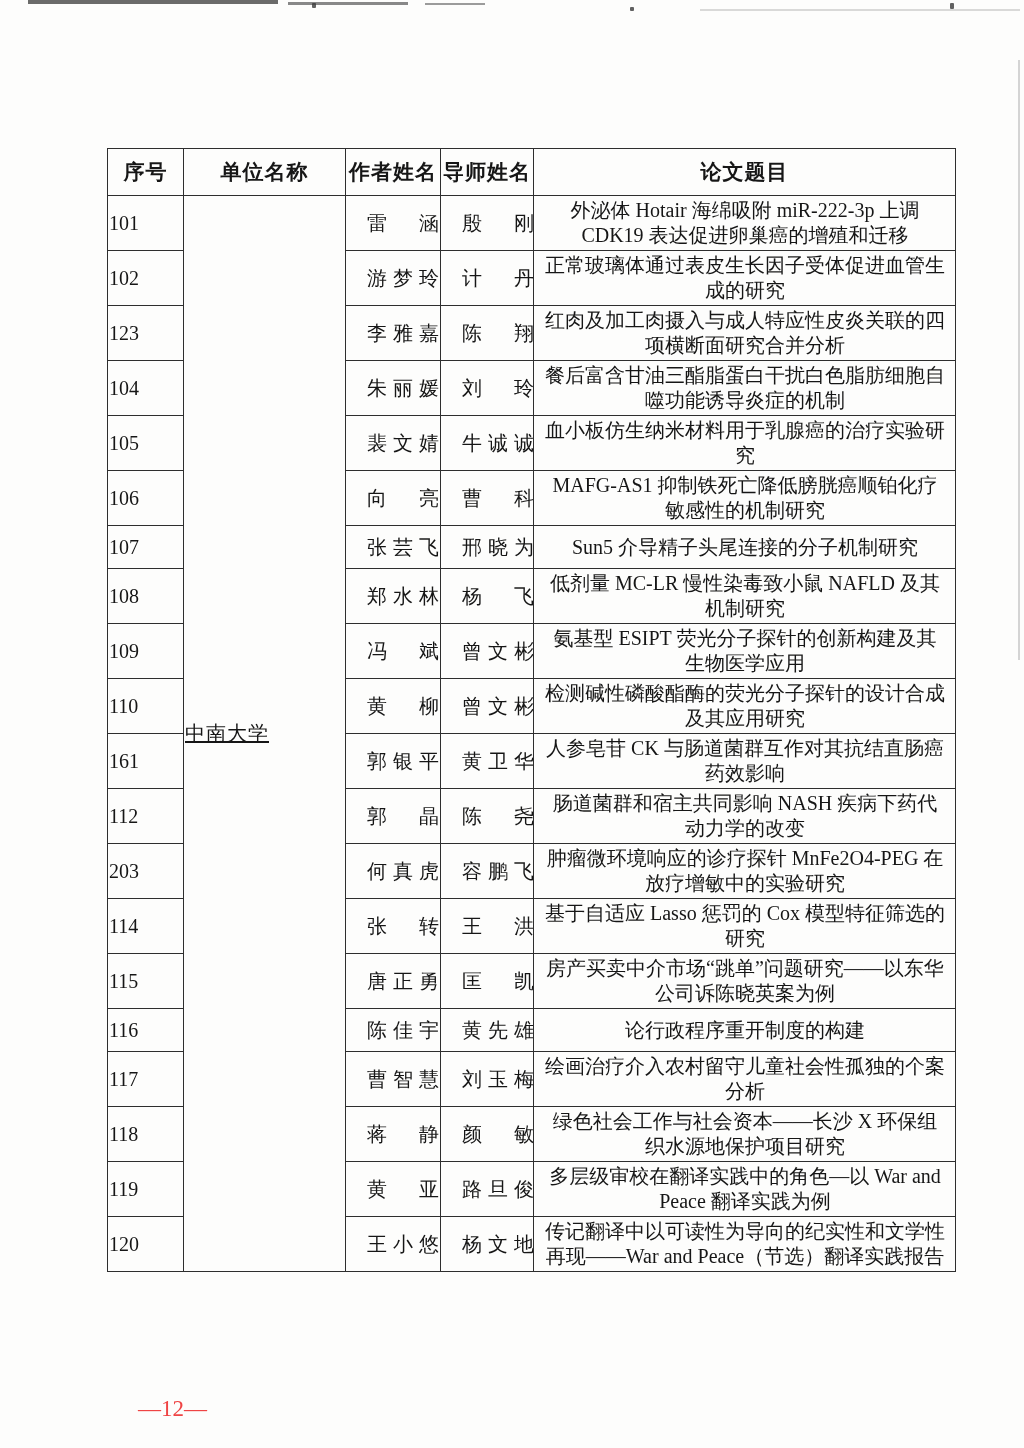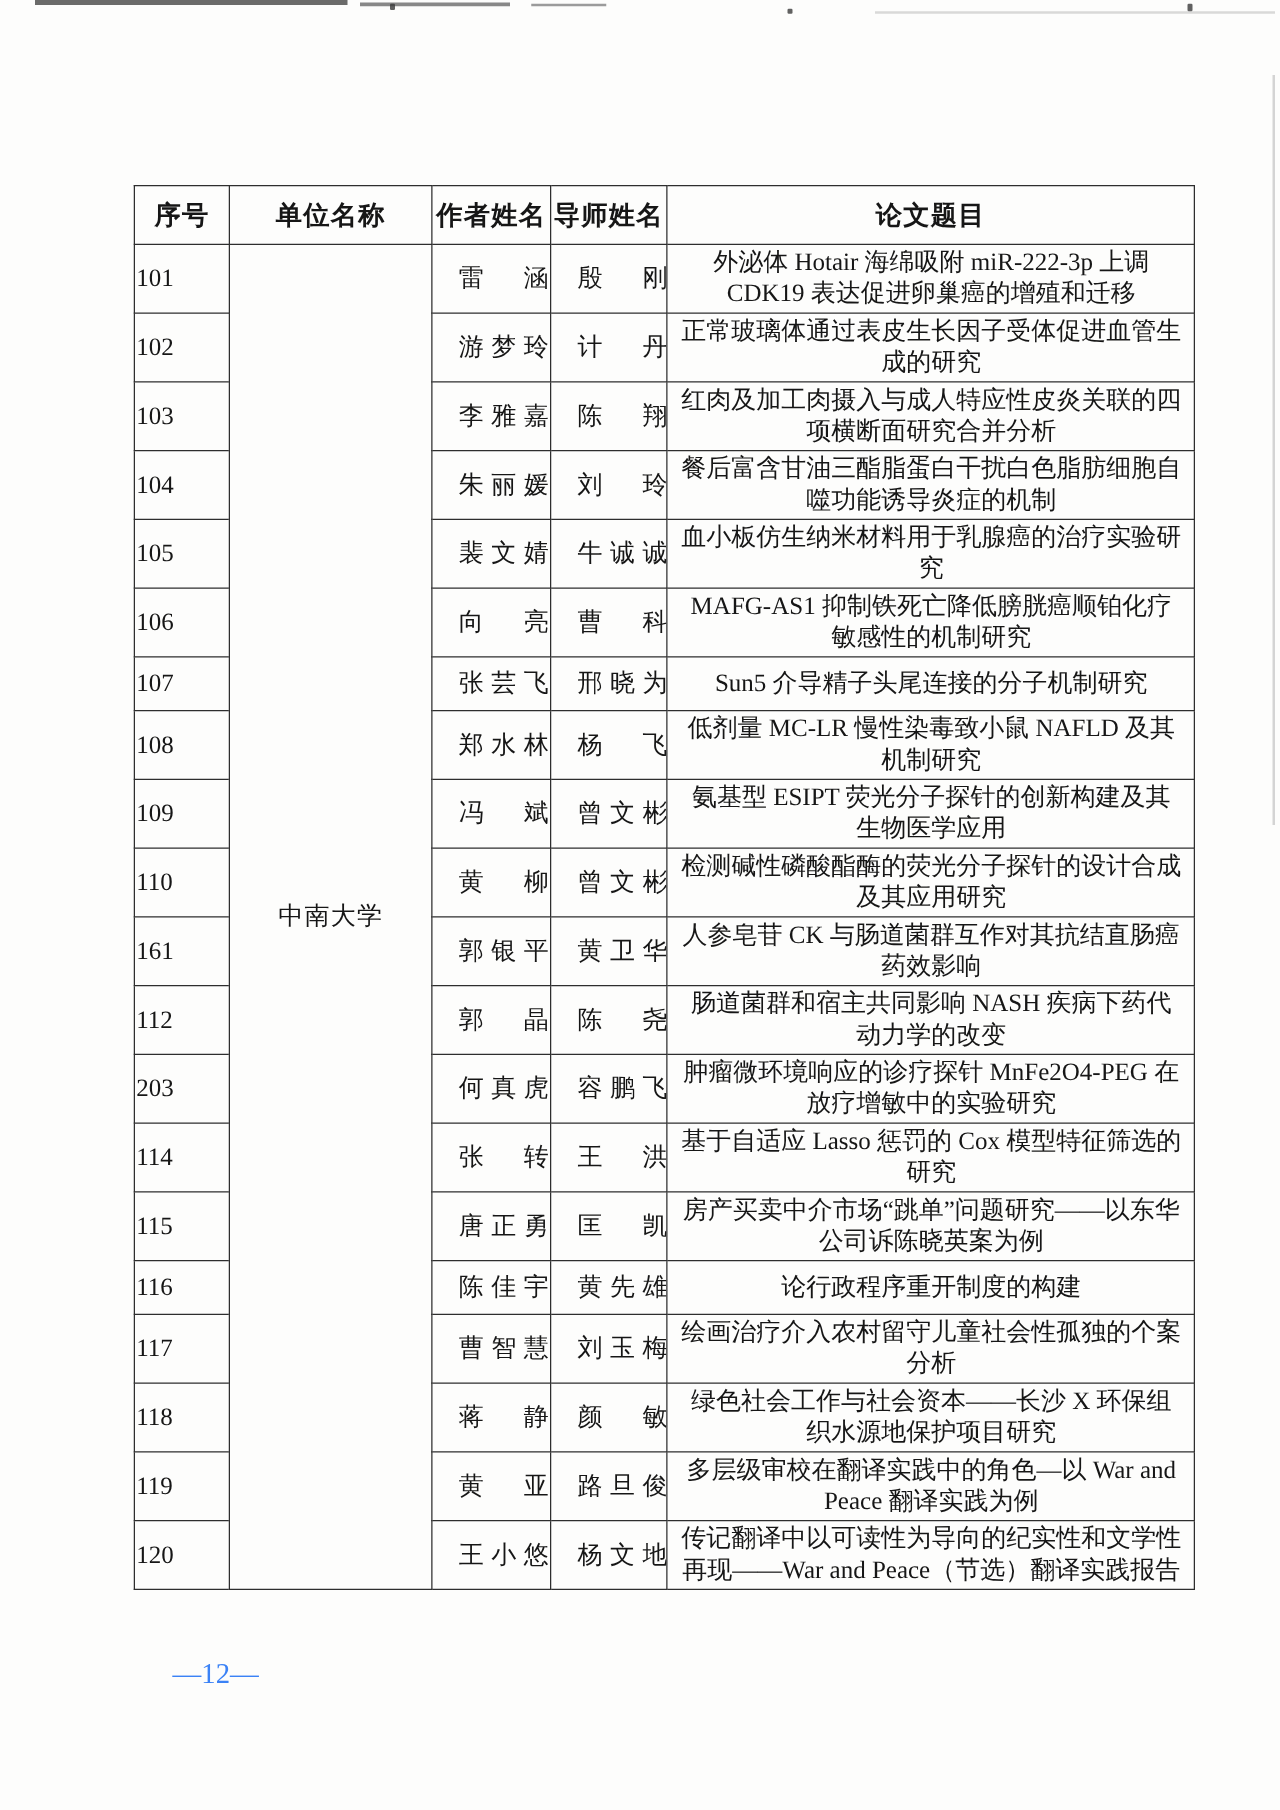--- a/index.html
+++ b/index.html
@@ -43,41 +43,41 @@
   .thesis th {
     font-family: Liberation Sans, sans-serif;
     font-weight: 700;
     font-size: 21px;
     height: 44px;
     text-align: center;
     letter-spacing: 1px;
   }
   .thesis td { font-size: 20px; line-height: 25px; }
   .no-cell   { text-align: left; height: 40px; }
-  .inst-cell { text-align: center; letter-spacing: 1px; }
+  .inst-cell { text-align: left; letter-spacing: 1px; text-decoration: underline; }
   .name-cell { text-align: center; }
   .name-cell .name {
     display: inline-block;
     width: 72px;
     text-align: justify;
     text-align-last: justify;
     margin-left: 20px;
   }
   .title-cell {
     text-align: center;
     padding: 2px 9px 2px 10px;
     word-break: break-word;
   }
   
   .page-number {
     position: absolute;
     left: 138px;
-    top: 1326px;
+    top: 1396px;
     font-size: 23px;
-    color: #3b82f6;
+    color: #ef4444;
   }
 </style>
 </head>
 <body>
 
 <div class="page">
 
   <div class="artifact streak1"></div>
   <div class="artifact streak2"></div>
   <div class="artifact streak3"></div>
@@ -112,21 +112,21 @@
           <td class="name-cell"><span class="name">殷刚</span></td>
           <td class="title-cell">外泌体 Hotair 海绵吸附 miR-222-3p 上调 CDK19 表达促进卵巢癌的增殖和迁移</td>
         </tr>
         <tr>
           <td class="no-cell">102</td>
           <td class="name-cell"><span class="name">游梦玲</span></td>
           <td class="name-cell"><span class="name">计丹</span></td>
           <td class="title-cell">正常玻璃体通过表皮生长因子受体促进血管生成的研究</td>
         </tr>
         <tr>
-          <td class="no-cell">103</td>
+          <td class="no-cell">123</td>
           <td class="name-cell"><span class="name">李雅嘉</span></td>
           <td class="name-cell"><span class="name">陈翔</span></td>
           <td class="title-cell">红肉及加工肉摄入与成人特应性皮炎关联的四项横断面研究合并分析</td>
         </tr>
         <tr>
           <td class="no-cell">104</td>
           <td class="name-cell"><span class="name">朱丽媛</span></td>
           <td class="name-cell"><span class="name">刘玲</span></td>
           <td class="title-cell">餐后富含甘油三酯脂蛋白干扰白色脂肪细胞自噬功能诱导炎症的机制</td>
         </tr>

